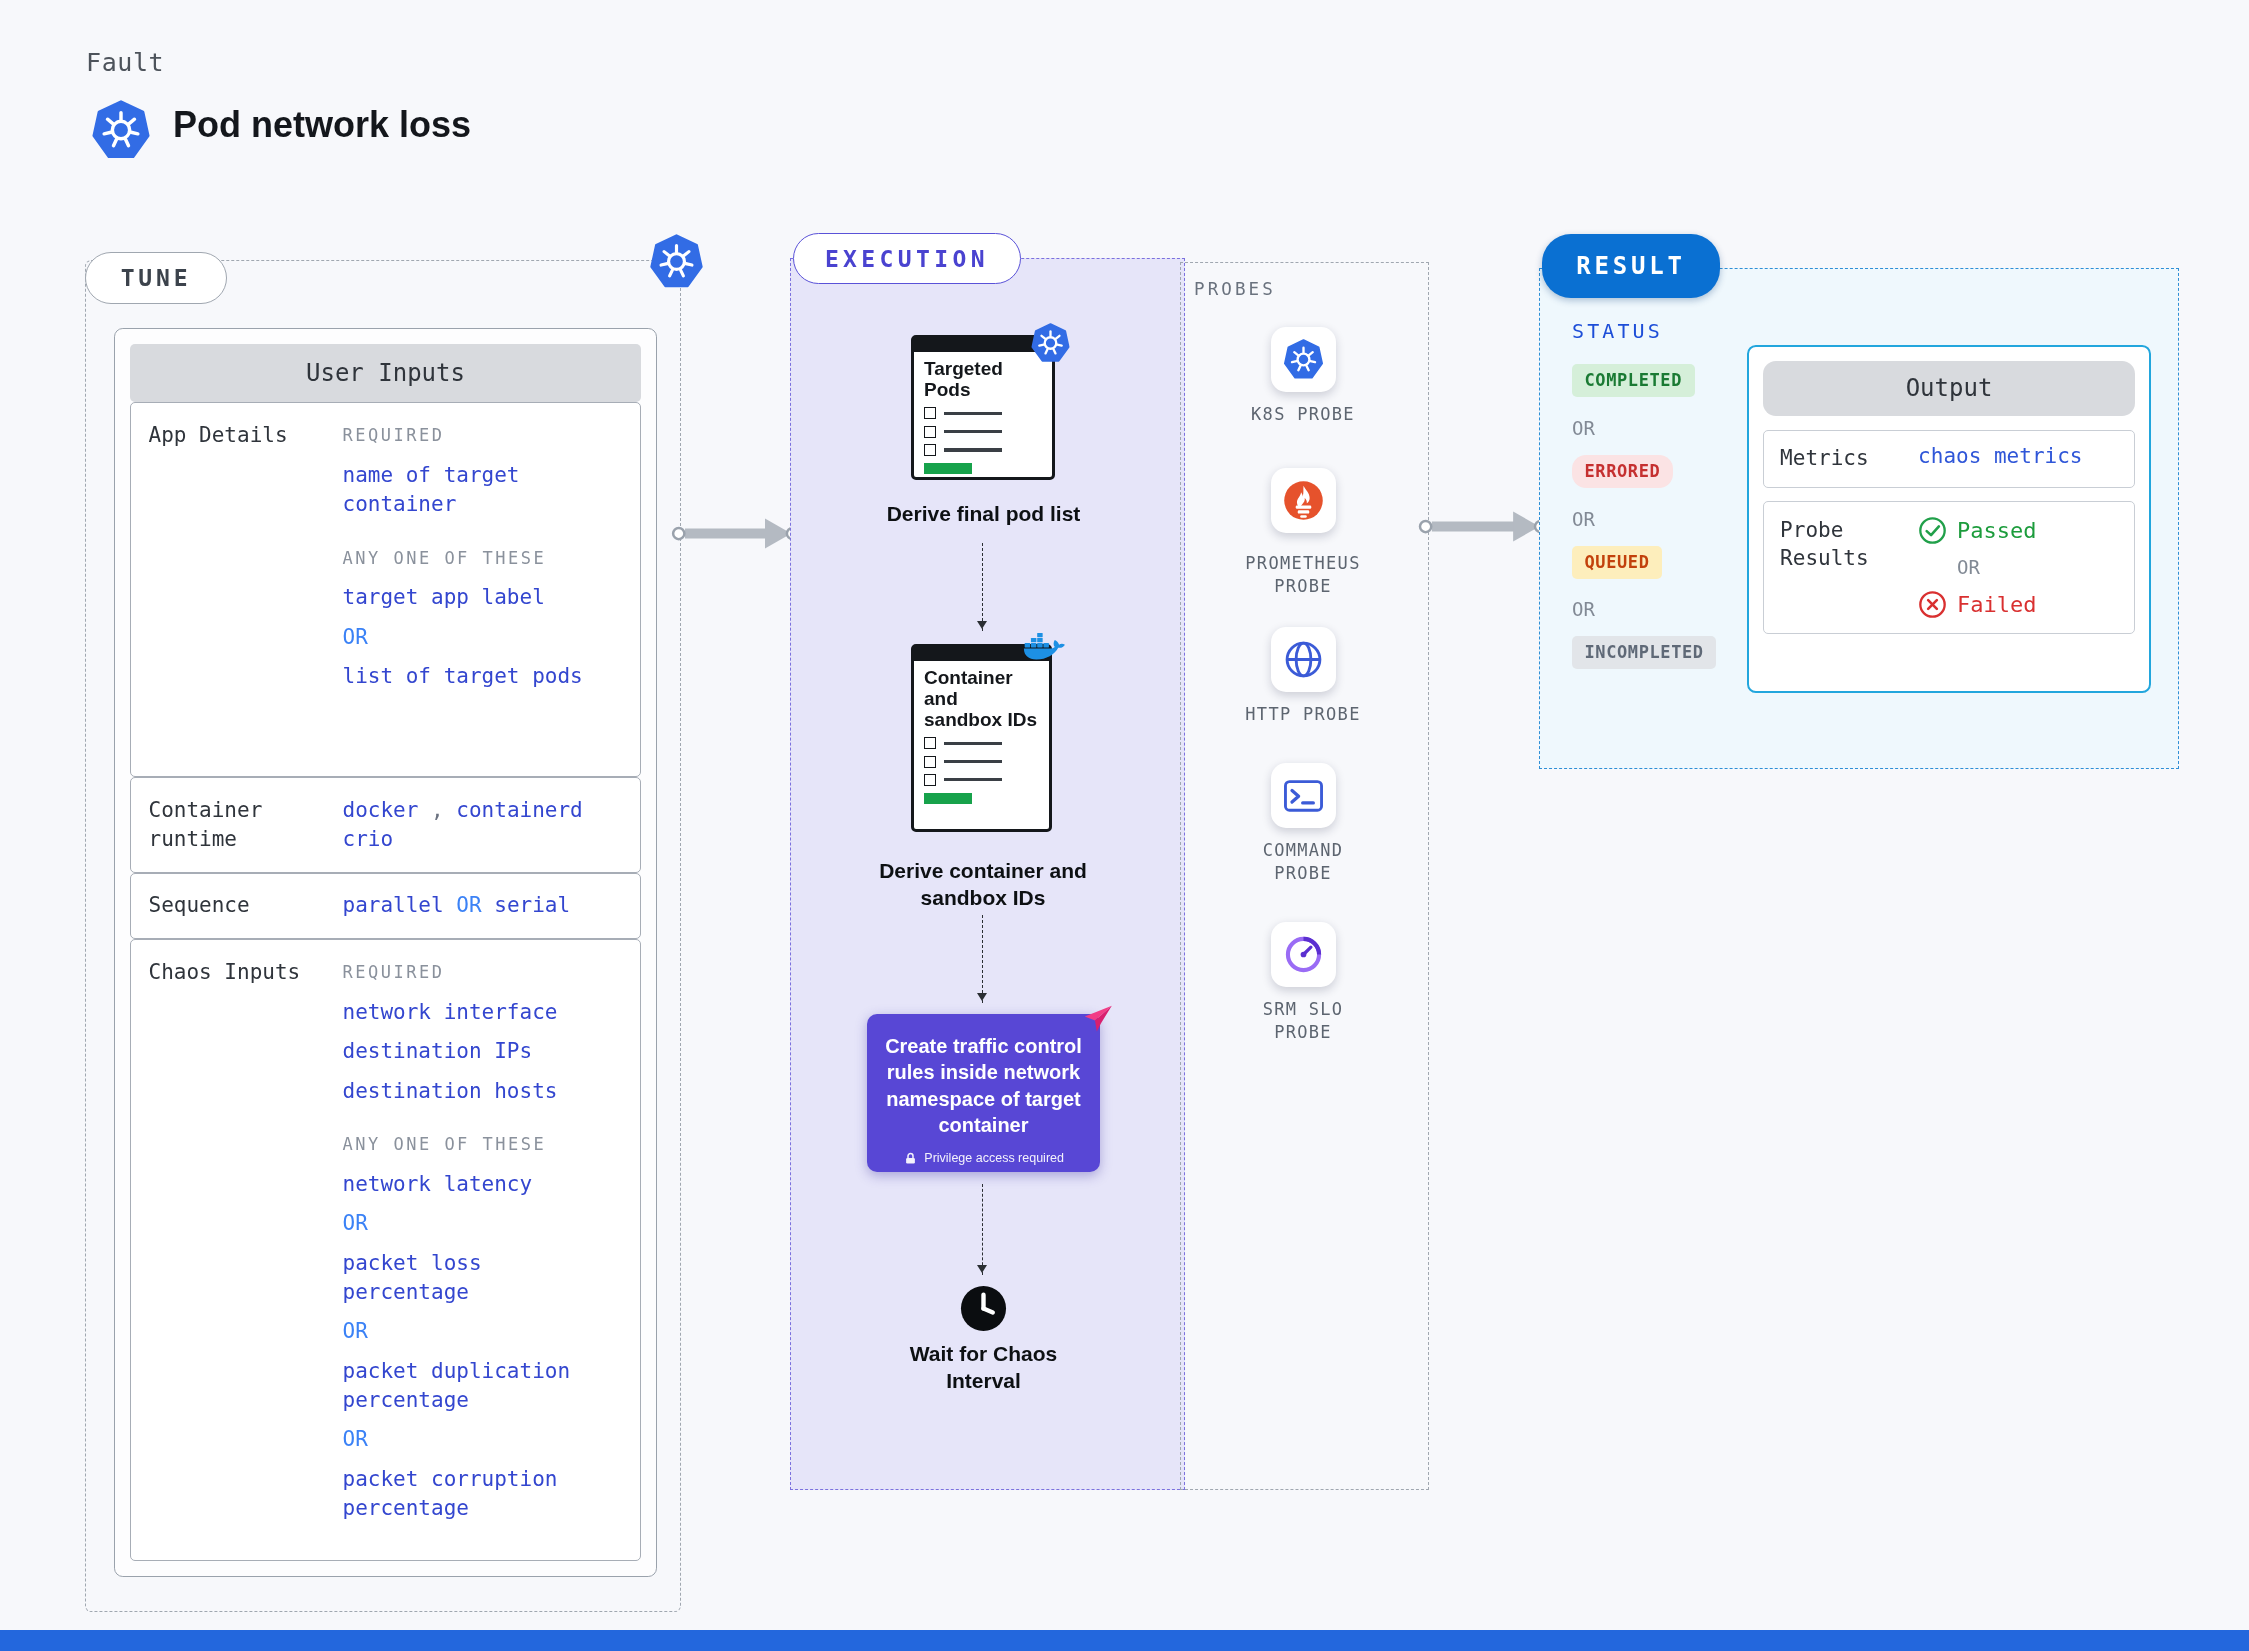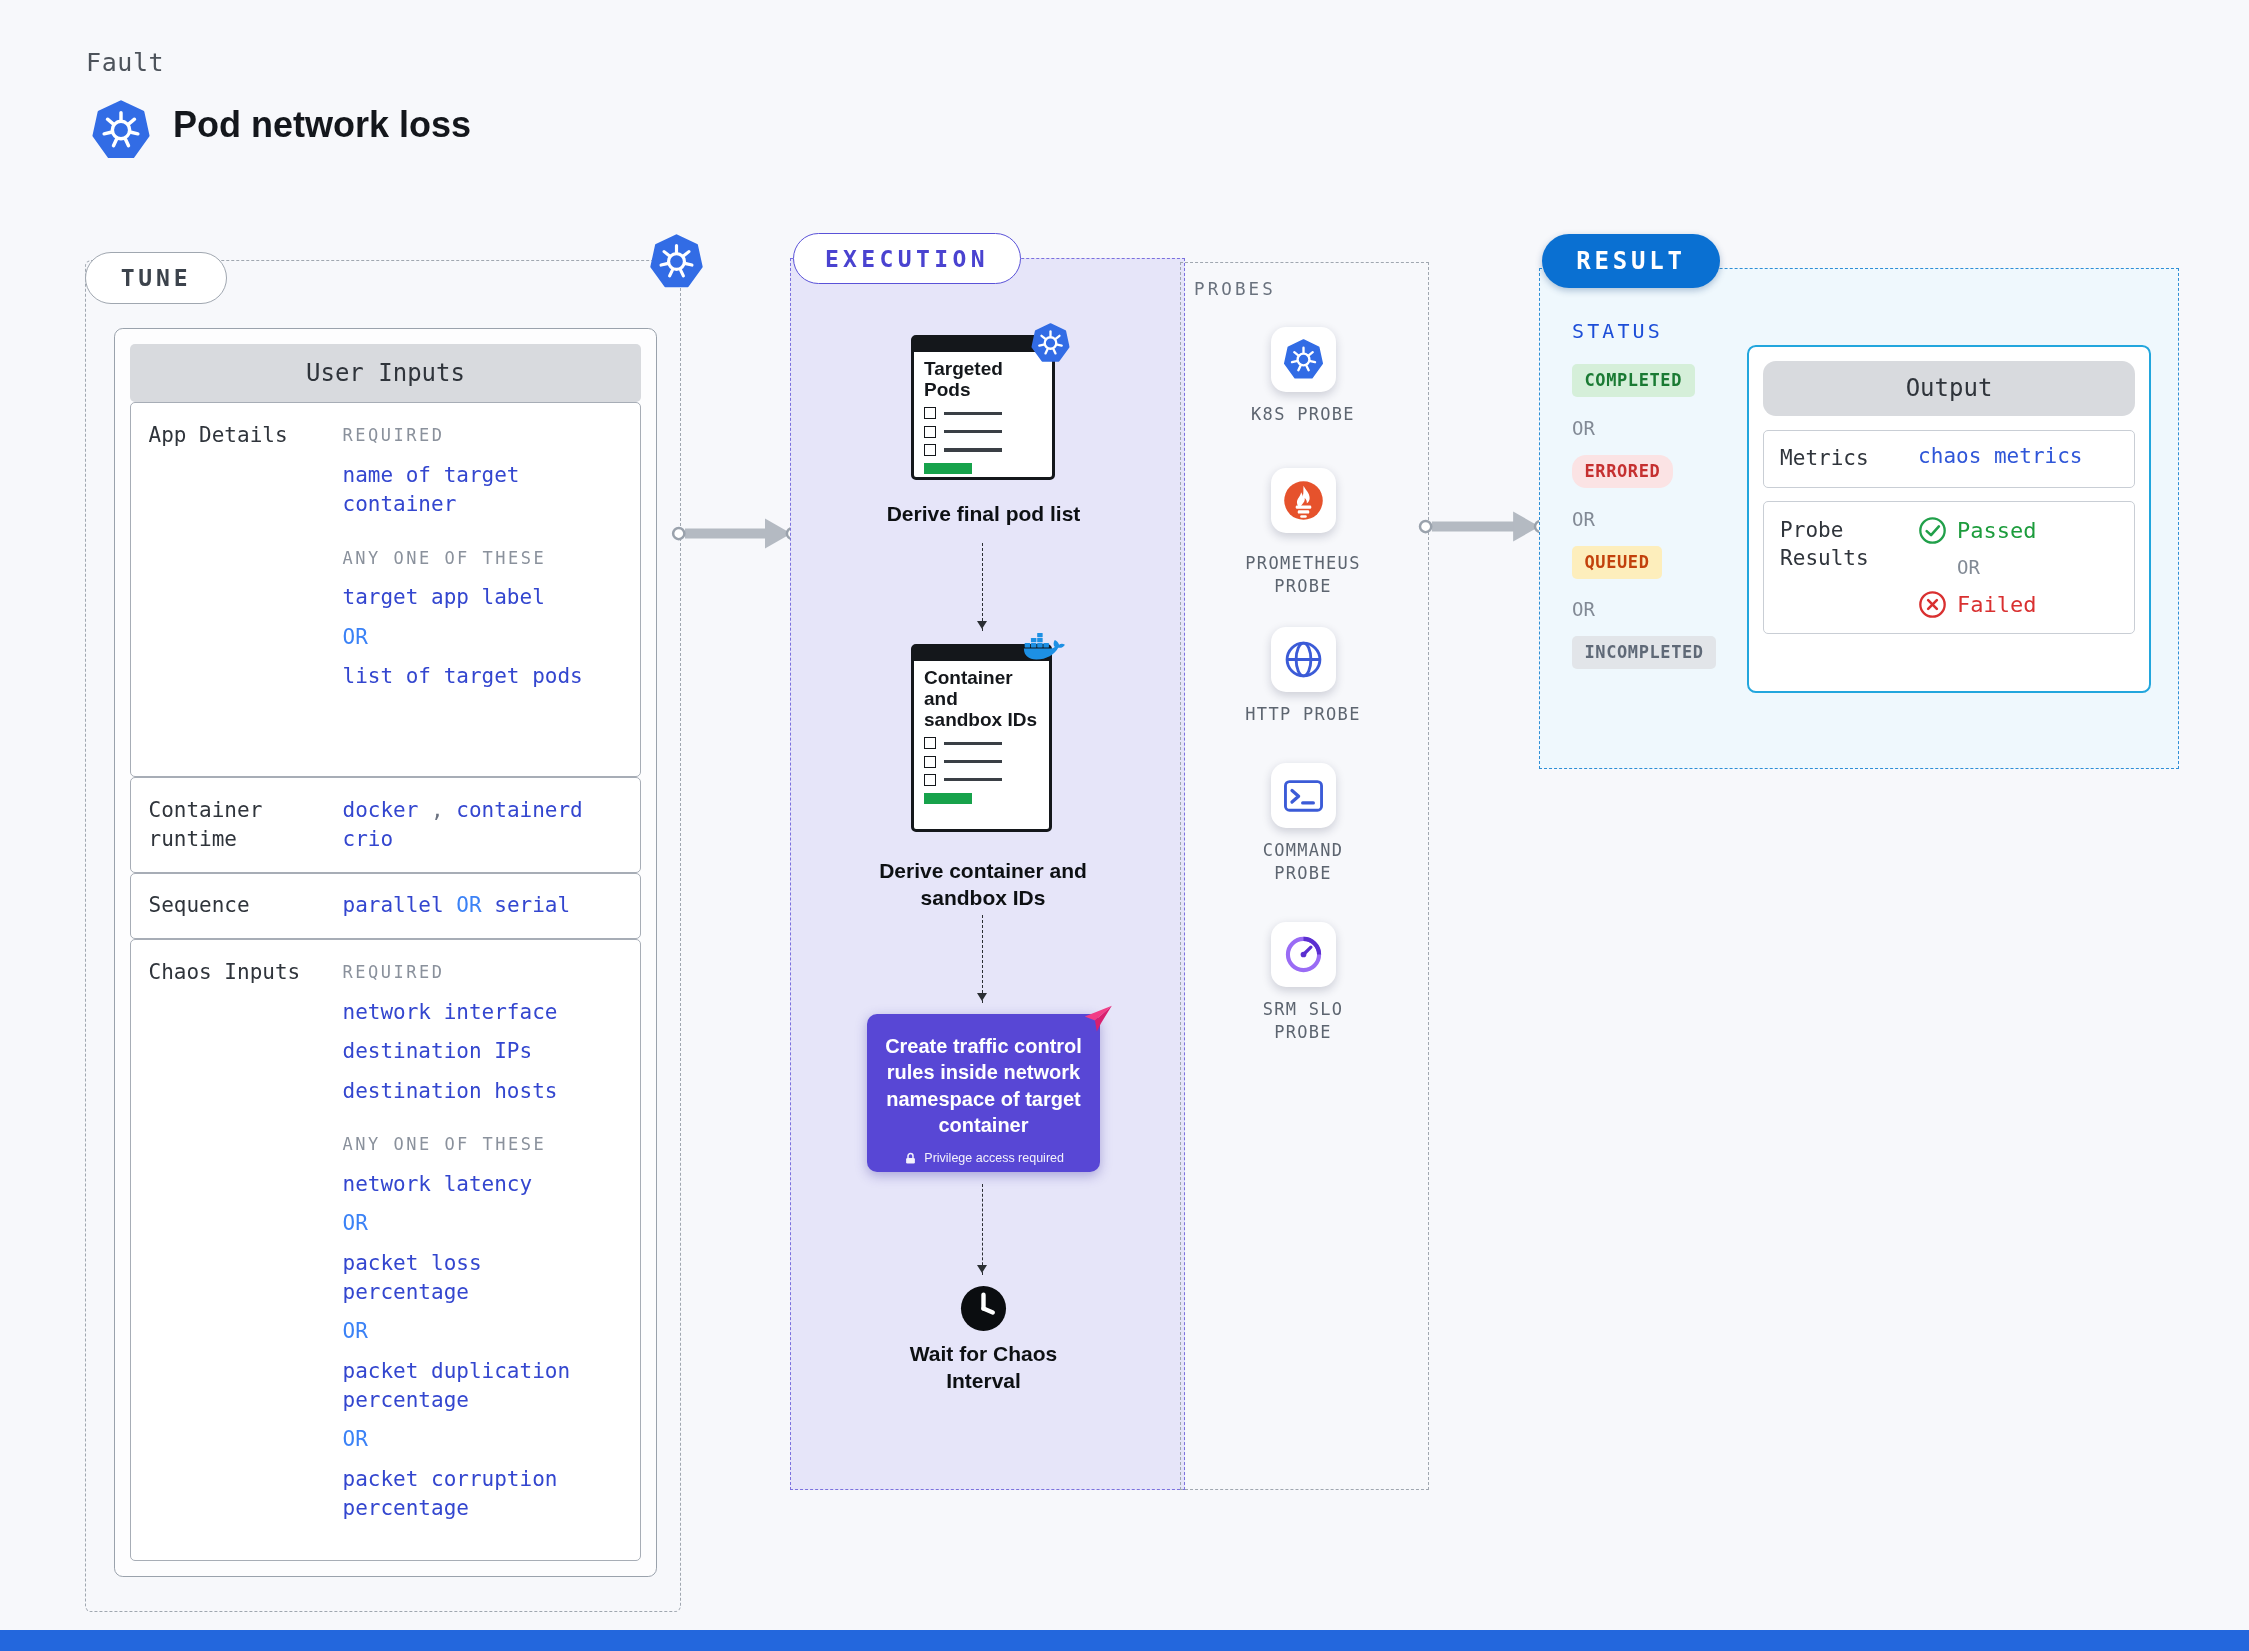--- a/index.html
+++ b/index.html
@@ -83,21 +83,21 @@
   .clock-wrap { left:959px; top:1284px; width:49px; height:49px; }
 
   .probe { position:absolute; width:150px; left:1228px; display:flex; flex-direction:column; align-items:center; }
   .probe-card { width:65px; height:65px; background:#fff; border-radius:15px;
                 box-shadow:0 3.1px 10px rgba(20,30,60,.18); display:flex; align-items:center; justify-content:center; }
   .probe-card svg { width:41px; height:41px; }
   .probe-label { margin-top:11.3px; font-size:17px; color:#5d6570; letter-spacing:1.3px;
                  text-align:center; line-height:1.35; max-width:125px; }
 
   
-  .result-pill { left:1542px; top:234px; width:178px; height:54px; background:#0a70d2; border-radius:29px;
+  .result-pill { left:1542px; top:234px; width:178px; height:64px; background:#0a70d2; border-radius:29px;
                  color:#fff; font-size:24px; font-weight:bold; letter-spacing:3.8px;
                  display:flex; align-items:center; justify-content:center;
                  box-shadow:0 2.5px 7.5px rgba(10,60,120,.3); }
   .result-box { left:1539px; top:268px; width:638px; height:499px;
                 border:1.9px dashed #2f8fd6; background:#eff8fd; }
   .status-label { left:1572px; top:319px; font-size:20px; color:#1d4ed8; letter-spacing:3.1px; }
   .status-badge { position:absolute; left:1572px; padding:6.3px 12.5px; border-radius:5px;
                   font-size:17px; font-weight:bold; letter-spacing:0.6px; }
   .badge-completed   { top:364px;  background:#d5efd9; color:#1a7a33; }
   .badge-errored     { top:455px;  background:#fbe3e4; color:#c53030;border-radius:14px; }

